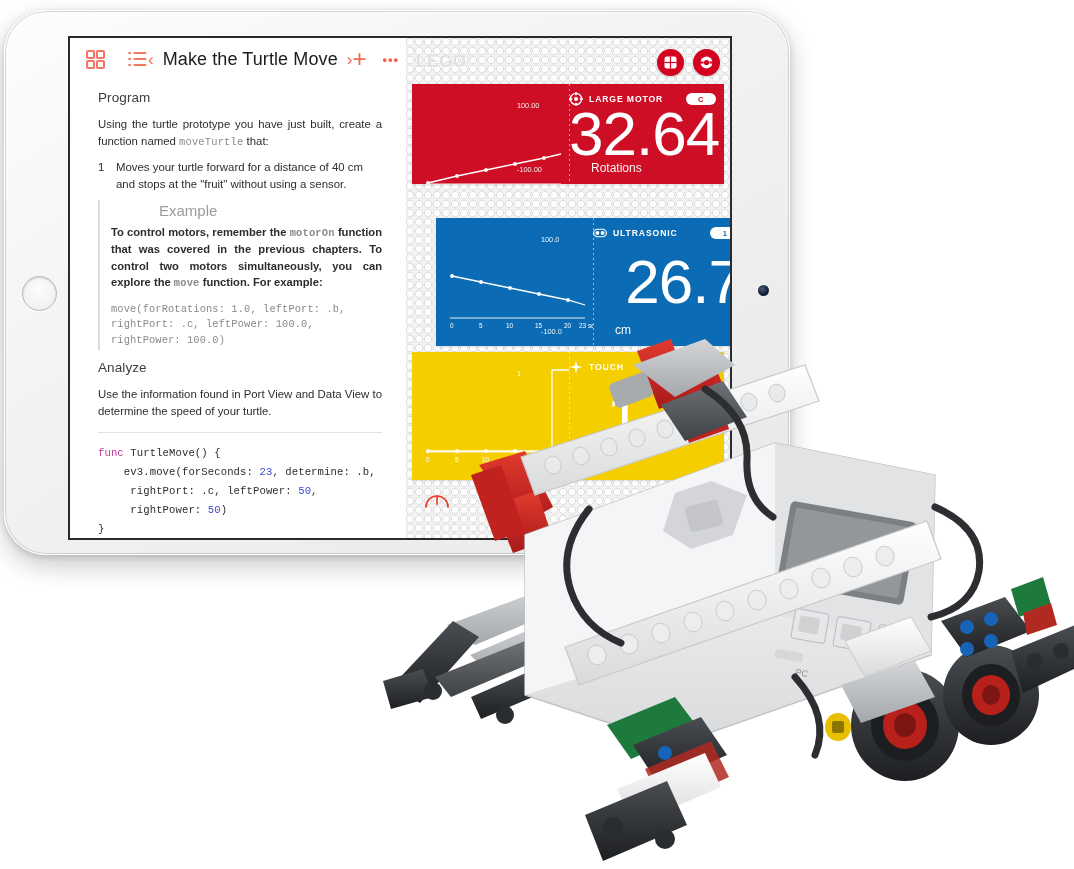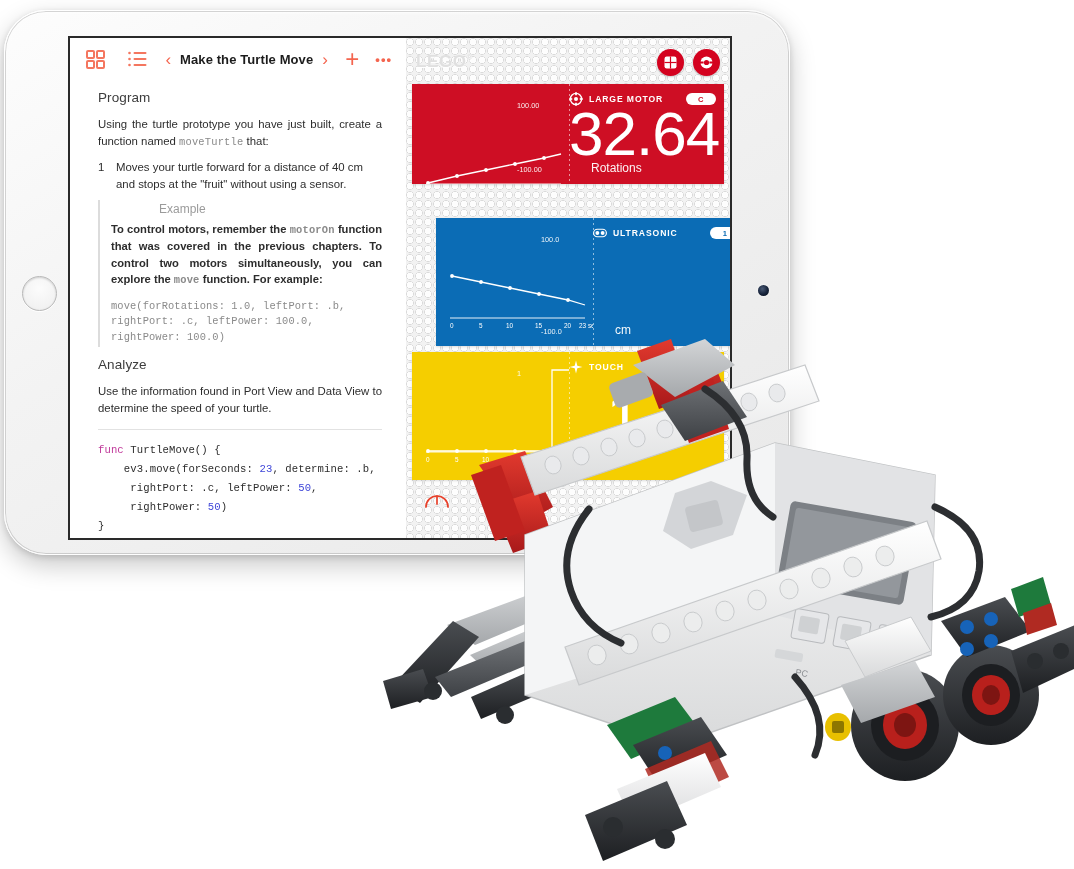--- a/index.html
+++ b/index.html
@@ -54,21 +54,21 @@
     display:flex; align-items:center; padding:0 14px; gap:0;
   }
   .tb-icon { width:22px; height:22px; display:block; flex:0 0 auto; }
   .tb-grid { margin-right:20px; }
   .tb-list { margin-right:0; }
   .doc-title-wrap {
     flex:1; display:flex; align-items:center; justify-content:center; gap:9px;
   }
   .chev { color:#f4654f; font-size:17px; line-height:1; font-weight:400; }
   .doc-title {
-    font-size:13px; font-weight:700; color:#1c1c1c; letter-spacing:.1px;
+    font-size:18px; font-weight:400; color:#1c1c1c; letter-spacing:.1px;
     white-space:nowrap;
   }
   .plus-btn { color:#f4654f; font-size:24px; line-height:1; font-weight:300; margin-right:16px; }
   .dots-btn { color:#f4654f; font-size:13px; letter-spacing:1px; line-height:1; font-weight:900; }
 
   .doc-body { padding:6px 24px 0 28px; }
   h2.sect {
     font-size:13.5px; font-weight:400; color:#3d3d3d;
     margin:4px 0 11px 0; letter-spacing:.1px;
   }
@@ -83,21 +83,21 @@
   ol.steps { list-style:none; margin:2px 0 8px 0; }
   ol.steps li {
     position:relative; padding-left:18px;
     font-size:11.4px; line-height:16.5px; color:#2d2d2d;
   }
   ol.steps li .num { position:absolute; left:0; top:0; color:#2d2d2d; }
 
   .example-box {
     border-left:2px solid #dcdcdc; padding:2px 0 2px 11px; margin:4px 0 10px 0;
   }
-  .example-label { font-size:12px; color:#9b9b9b; margin-bottom:5px;padding-left:48px; }
+  .example-label { font-size:15px; color:#9b9b9b; margin-bottom:5px;padding-left:48px; }
   .example-box p {
     font-size:11.2px; line-height:16.4px; color:#2d2d2d; text-align:justify;
     margin-bottom:4px;
     font-weight:bold;
   }
   pre.snippet {
     font-family:Liberation Mono, monospace; font-size:10.4px;
     line-height:15.5px; color:#8a8a8a; white-space:pre-wrap;
     margin-top:10px; letter-spacing:.1px;
   }
@@ -352,20 +352,21 @@
             <div class="p-head">
               <span class="p-max">100.0</span>
               <svg class="sicon" viewBox="0 0 18 12">
                 <rect x="0.8" y="1.2" width="16.4" height="9.6" rx="4.8" fill="none" stroke="#fff" stroke-width="1.5"></rect>
                 <circle cx="5.6" cy="6" r="2.5" fill="#fff"></circle>
                 <circle cx="12.4" cy="6" r="2.5" fill="#fff"></circle>
               </svg>
               <span class="p-name">ULTRASONIC</span>
               <span class="p-port blue">1</span>
             </div>
+            <div class="p-value">26.7</div>
             <span class="p-min">-100.0</span>
             <span class="p-unit">cm</span>
           </div>
         </div>
 
         <div class="panel p-yellow">
           <div class="p-left">
             <svg class="graph-svg" width="157" height="128" viewBox="0 0 157 128">
               <line x1="14" y1="100" x2="149" y2="100" stroke="#fff" stroke-width="1" opacity=".9"></line>
               <polyline points="16,99 140,99 140,18 157,18" fill="none" stroke="#fff" stroke-width="1.3"></polyline>

